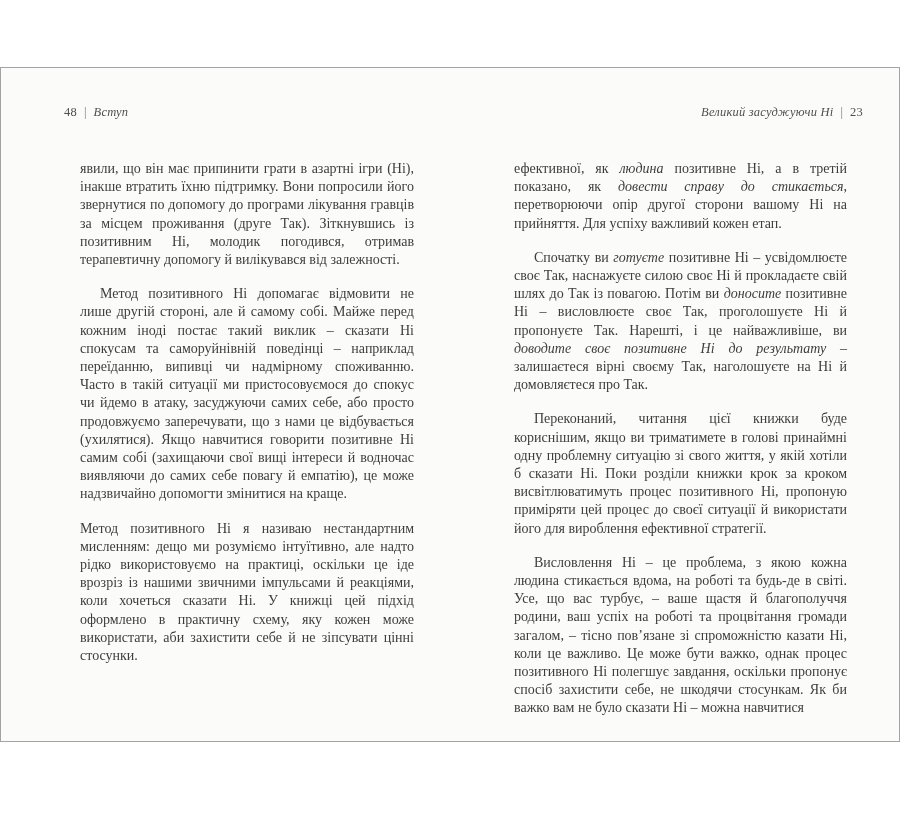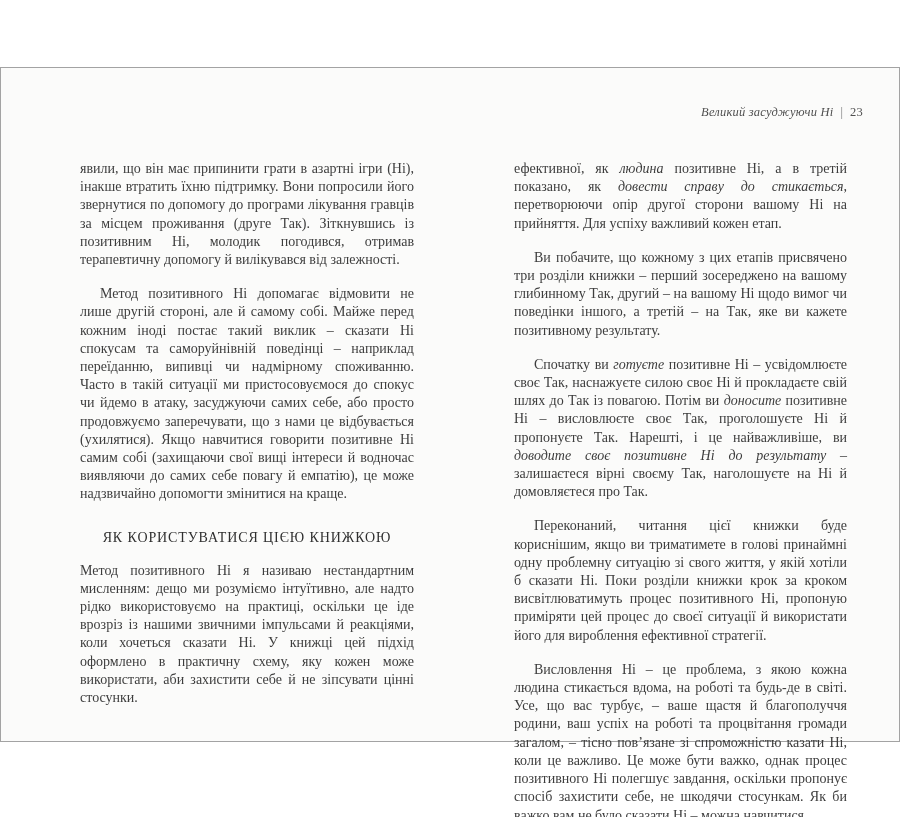--- a/index.html
+++ b/index.html
@@ -71,35 +71,36 @@
     color: #2f2f2f;
   }
 </style>
 </head>
 <body>
 
 <div class="canvas">
   <div class="frame">
 
     <section class="page left">
+      <div class="running-head left-head">
+        <span>48</span><span class="divider">|</span><span class="section-title">Вступ</span>
+      </div>
       <div class="body-text">
         <p><span>явили, що він має припинити грати в азартні ігри (Ні), інакше втратить їхню підтримку. Вони попросили його звернутися по допомогу до програми лікування гравців за місцем проживання (друге Так). Зіткнувшись із позитивним Ні, молодик погодився, отримав терапевтичну допомогу й вилікувався від залежності.</span></p>
         <p class="indent"><span>Метод позитивного Ні допомагає відмовити не лише другій стороні, але й самому собі. Майже перед кожним іноді постає такий виклик – сказати Ні спокусам та саморуйнівній поведінці – наприклад переїданню, випивці чи надмірному споживанню. Часто в такій ситуації ми пристосовуємося до спокус чи йдемо в атаку, засуджуючи самих себе, або просто продовжуємо заперечувати, що з нами це відбувається (ухилятися). Якщо навчитися говорити позитивне Ні самим собі (захищаючи свої вищі інтереси й водночас виявляючи до самих себе повагу й емпатію), це може надзвичайно допомогти змінитися на краще.</span></p>
-        <h2 class="chapter-heading">ЯК КОРИСТУВАТИСЯ ЦІЄЮ КНИЖКОЮ</h2>
         <p><span>Метод позитивного Ні я називаю нестандартним мисленням: дещо ми розуміємо інтуїтивно, але надто рідко використовуємо на практиці, оскільки це іде врозріз із нашими звичними імпульсами й реакціями, коли хочеться сказати Ні. У книжці цей підхід оформлено в практичну схему, яку кожен може використати, аби захистити себе й не зіпсувати цінні стосунки.</span></p>
       </div>
     </section>
 
     <section class="page right">
       <div class="running-head right-head">
         <span class="section-title">Великий засуджуючи Ні</span><span class="divider">|</span><span>23</span>
       </div>
       <div class="body-text">
         <p><span>ефективної, як </span><span class="it">людина</span><span> позитивне Ні, а в третій показано, як </span><span class="it">довести справу до стикається</span><span>, перетворюючи опір другої сторони вашому Ні на прийняття. Для успіху важливий кожен етап.</span></p>
-        <p class="indent"><span>Ви побачите, що кожному з цих етапів присвячено три розділи книжки – перший зосереджено на вашому глибинному Так, другий – на вашому Ні щодо вимог чи поведінки іншого, а третій – на Так, яке ви кажете позитивному результату.</span></p>
         <p class="indent"><span>Спочатку ви </span><span class="it">готуєте</span><span> позитивне Ні – усвідомлюєте своє Так, наснажуєте силою своє Ні й прокладаєте свій шлях до Так із повагою. Потім ви </span><span class="it">доносите</span><span> позитивне Ні – висловлюєте своє Так, проголошуєте Ні й пропонуєте Так. Нарешті, і це найважливіше, ви </span><span class="it">доводите своє позитивне Ні до результату</span><span> – залишаєтеся вірні своєму Так, наголошуєте на Ні й домовляєтеся про Так.</span></p>
         <p class="indent"><span>Переконаний, читання цієї книжки буде кориснішим, якщо ви триматимете в голові принаймні одну проблемну ситуацію зі свого життя, у якій хотіли б сказати Ні. Поки розділи книжки крок за кроком висвітлюватимуть процес позитивного Ні, пропоную приміряти цей процес до своєї ситуації й використати його для вироблення ефективної стратегії.</span></p>
         <p class="indent"><span>Висловлення Ні – це проблема, з якою кожна людина стикається вдома, на роботі та будь-де в світі. Усе, що вас турбує, – ваше щастя й благополуччя родини, ваш успіх на роботі та процвітання громади загалом, – тісно пов’язане зі спроможністю казати Ні, коли це важливо. Це може бути важко, однак процес позитивного Ні полегшує завдання, оскільки пропонує спосіб захистити себе, не шкодячи стосункам. Як би важко вам не було сказати Ні – можна навчитися</span></p>
       </div>
     </section>
 
   </div>
 </div>
 
 </body></html>

